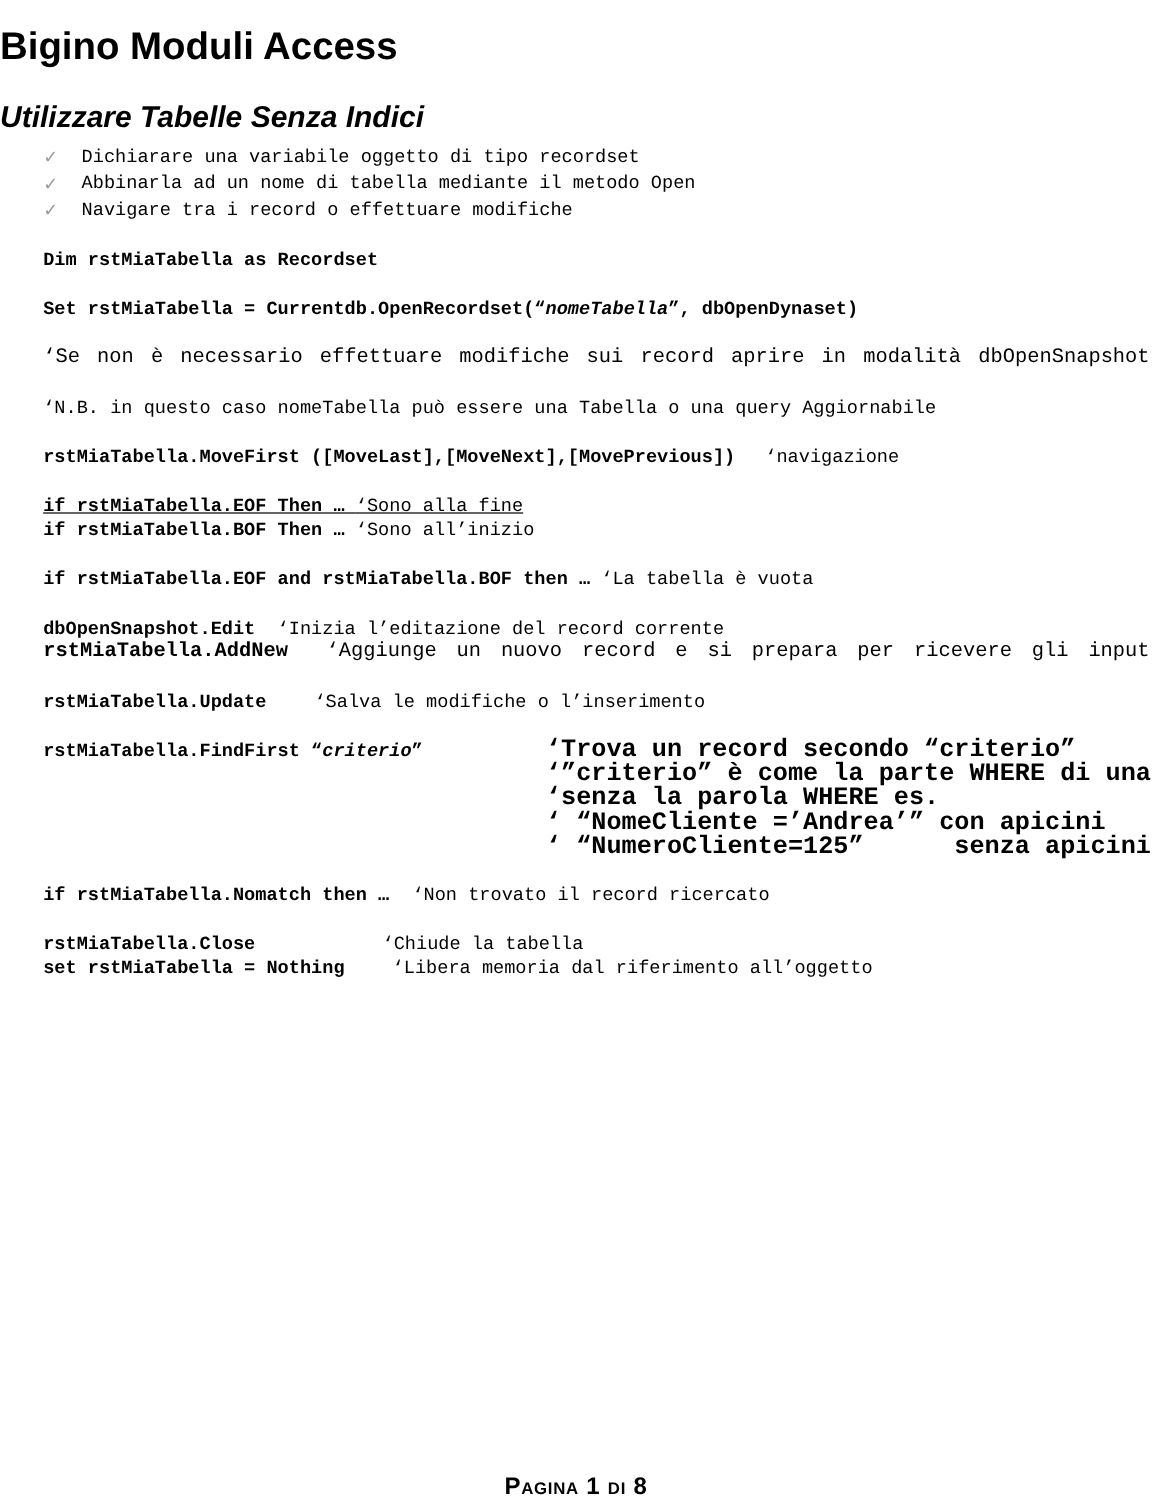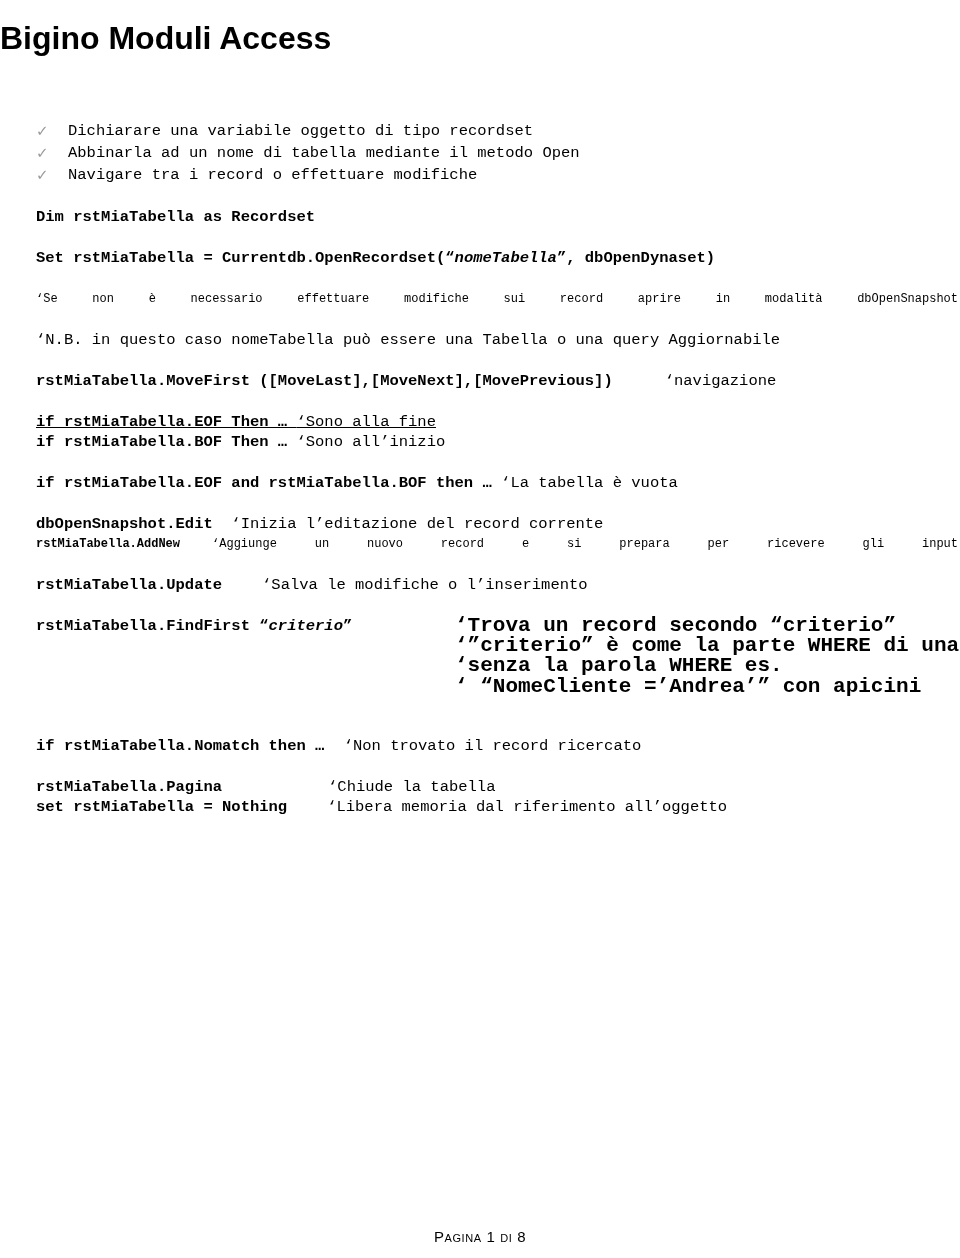--- a/index.html
+++ b/index.html
@@ -88,21 +88,21 @@
     font-size: 15.5px;
     line-height: 20.5px;
     white-space: pre;
   }
 
   .just-para {
     position: absolute;
     left: 36px;
     width: 922px;
     font-family: "Liberation Mono", monospace;
-    font-size: 12px;
+    font-size: 17px;
     line-height: 20.5px;
     text-align: justify;
     text-justify: inter-word;
   }
   .just-para::after {
     content: "";
     display: inline-block;
     width: 100%;
     height: 0;
   }
@@ -118,33 +118,34 @@
   }
 
   
   .footer {
     position: absolute;
     left: 0;
     top: 1228px;
     width: 960px;
     text-align: center;
     font-family: "Liberation Sans", sans-serif;
-    font-weight: normal;
-    font-size: 15px;
+    font-weight: bold;
+    font-size: 20px;
     font-variant: small-caps;
     letter-spacing: 0.6px;
   }
 </style>
 </head>
 <body>
 
 <div class="page">
 
   <h1 class="doc-title">Bigino Moduli Access</h1>
 
+  <h2 class="doc-subtitle">Utilizzare Tabelle Senza Indici</h2>
 
   <div class="bullet-list">
     <div class="bullet-row">
       <span class="bullet-mark" style="color: rgb(154, 154, 154);">✓</span>
       <span class="bullet-text">Dichiarare una variabile oggetto di tipo recordset</span>
     </div>
     <div class="bullet-row">
       <span class="bullet-mark" style="color: rgb(154, 154, 154);">✓</span>
       <span class="bullet-text">Abbinarla ad un nome di tabella mediante il metodo Open</span>
     </div>
@@ -155,41 +156,42 @@
   </div>
 
   <div class="code-line b" style="top:207px;">Dim rstMiaTabella as Recordset</div>
 
   <div class="code-line" style="top:248px;"><span class="b">Set rstMiaTabella = Currentdb.OpenRecordset(“</span><span class="bi">nomeTabella</span><span class="b">”, dbOpenDynaset)</span></div>
 
   <div class="just-para" style="top:289px;">‘Se non è necessario effettuare modifiche sui record aprire in modalità dbOpenSnapshot</div>
 
   <div class="code-line" style="top:330px;">‘N.B. in questo caso nomeTabella può essere una Tabella o una query Aggiornabile</div>
 
-  <div class="code-line" style="top:371px;"><span class="b">rstMiaTabella.MoveFirst ([MoveLast],[MoveNext],[MovePrevious])</span><span style="margin-left:52px;">‘navigazione</span></div>
+  <div class="code-line" style="top:371px;"><span class="b">rstMiaTabella.MoveFirst ([MoveLast],[MoveNext],[MovePrevious])</span><span style="margin-left:25px;">‘navigazione</span></div>
 
   <div class="code-line" style="top:412px;text-decoration:underline;"><span class="b">if rstMiaTabella.EOF Then … </span><span>‘Sono alla fine</span></div>
   <div class="code-line" style="top:432px;"><span class="b">if rstMiaTabella.BOF Then … </span><span>‘Sono all’inizio</span></div>
 
   <div class="code-line" style="top:473px;"><span class="b">if rstMiaTabella.EOF and rstMiaTabella.BOF then … </span><span>‘La tabella è vuota</span></div>
 
   <div class="code-line" style="top:514px;"><span class="b">dbOpenSnapshot.Edit  </span><span>‘Inizia l’editazione del record corrente</span></div>
 
   <div class="just-para" style="top:534px;"><span class="b">rstMiaTabella.AddNew</span><span style="margin-left:32px;">‘Aggiunge un nuovo record e si prepara per ricevere gli input</span></div>
 
   <div class="code-line" style="top:575px;"><span class="b">rstMiaTabella.Update</span><span style="margin-left:40px;">‘Salva le modifiche o l’inserimento</span></div>
 
   <div class="code-line" style="top:616px;"><span class="b">rstMiaTabella.FindFirst “</span><span class="bi">criterio</span><span class="b">”</span></div>
 
   <div class="comment-block" style="top:616px;">‘Trova un record secondo “criterio”</div>
   <div class="comment-block" style="top:636px;">‘”criterio” è come la parte WHERE di una query</div>
   <div class="comment-block" style="top:656px;">‘senza la parola WHERE es.</div>
   <div class="comment-block" style="top:677px;">‘ “NomeCliente =’Andrea’” con apicini</div>
+  <div class="comment-block" style="top:697px;">‘ “NumeroCliente=125”      senza apicini</div>
 
   <div class="code-line" style="top:736px;"><span class="b">if rstMiaTabella.Nomatch then … </span><span style="margin-left:10px;">‘Non trovato il record ricercato</span></div>
 
-  <div class="code-line" style="top:777px;"><span class="b">rstMiaTabella.Pagina</span><span style="margin-left:106px;">‘Chiude la tabella</span></div>
+  <div class="code-line" style="top:777px;"><span class="b">rstMiaTabella.Close</span><span style="margin-left:106px;">‘Chiude la tabella</span></div>
 
   <div class="code-line" style="top:797px;"><span class="b">set rstMiaTabella = Nothing</span><span style="margin-left:40px;">‘Libera memoria dal riferimento all’oggetto</span></div>
 
   <div class="footer">Pagina 1 di 8</div>
 
 </div>
 
 </body></html>

